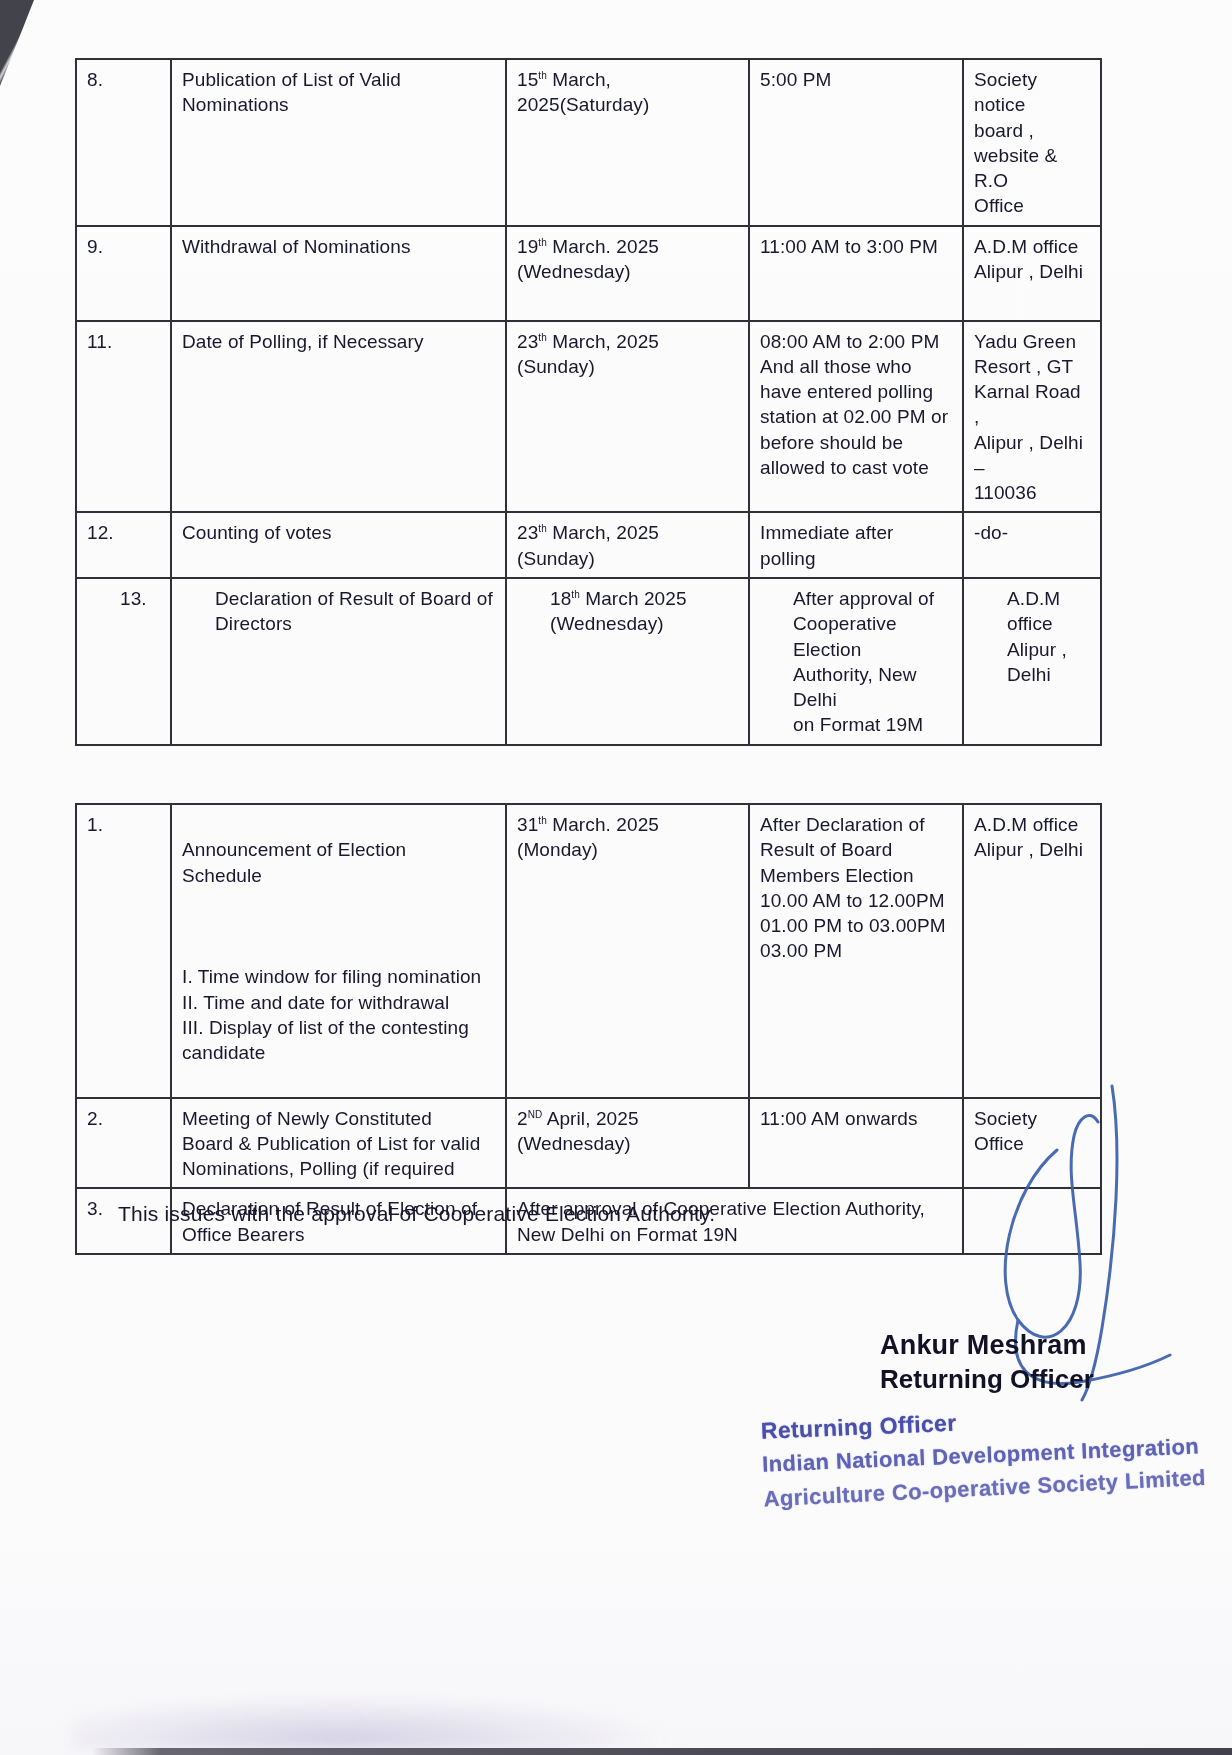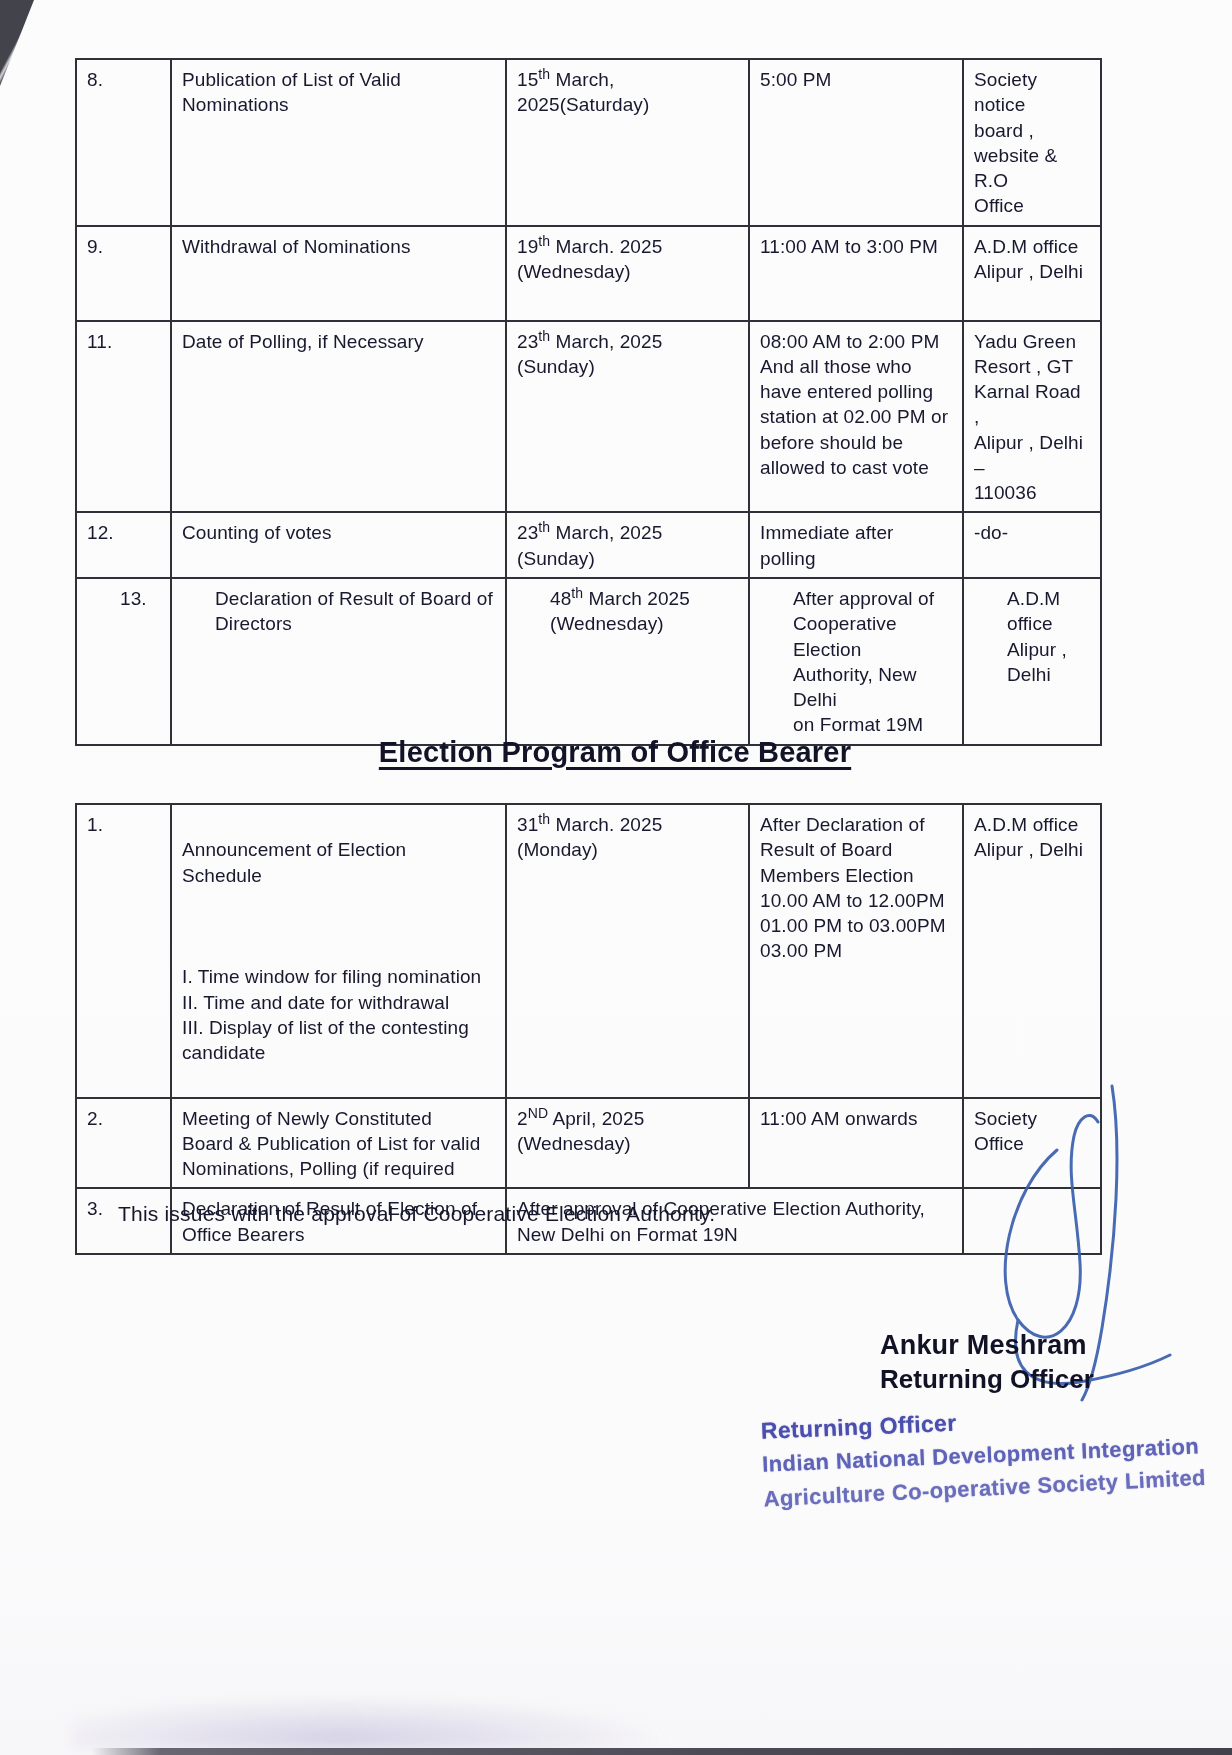--- a/index.html
+++ b/index.html
@@ -28,21 +28,21 @@
   table.sched td{
     border:2px solid #303039;vertical-align:top;
     padding:7px 10px 6px 10px;
     font-size:19px;line-height:1.33;
     white-space:pre-line;
     letter-spacing:.1px;
   }
   td.c-sno{padding-left:13px;}
   td.c-venue{font-size:18px;}
   td.center{text-align:left;}
-  sup{font-size:14px;line-height:0;}
+  sup{font-size:10px;line-height:0;}
 
   
   #table1 tr.r1 td{height:108px;}
   #table1 tr.r2 td{height:80px;}
   #table1 tr.r3 td{height:102px;}
   #table1 tr.r4 td{height:147px;}
   #table1 tr.r5 td{height:41px;}
   #table1 tr.r6 td{height:102px;padding-left:43px;}
   #table2 tr.r1 td{height:175px;}
   #table2 tr.r2 td{height:71px;}
@@ -134,32 +134,31 @@
         <td class="c-act">Counting of votes</td>
         <td class="c-date"><span>23</span><sup>th</sup><span>  March, 2025 (Sunday)</span><div></div></td>
         <td class="c-time">Immediate after
 polling</td>
         <td class="c-venue center">-do-</td>
       </tr>
       <tr class="r6">
         <td class="c-sno">13.</td>
         <td class="c-act">Declaration of Result of Board of
 Directors</td>
-        <td class="c-date"><span>48</span><sup>th</sup><span>  March 2025</span><div>(Wednesday)</div></td>
+        <td class="c-date"><span>18</span><sup>th</sup><span>  March 2025</span><div>(Wednesday)</div></td>
         <td class="c-time">After approval of
 Cooperative Election
 Authority, New Delhi
 on Format 19M</td>
         <td class="c-venue">A.D.M office
 Alipur , Delhi</td>
       </tr>
     </tbody>
   </table>
 
-  <div class="section-title">Election Program of Office Bearer</div>
 
   <table class="sched" id="table2">
     <colgroup>
         <col style="width:95px">
         <col style="width:335px">
         <col style="width:243px">
         <col style="width:214px">
         <col style="width:138px">
       </colgroup>
     <tbody>

